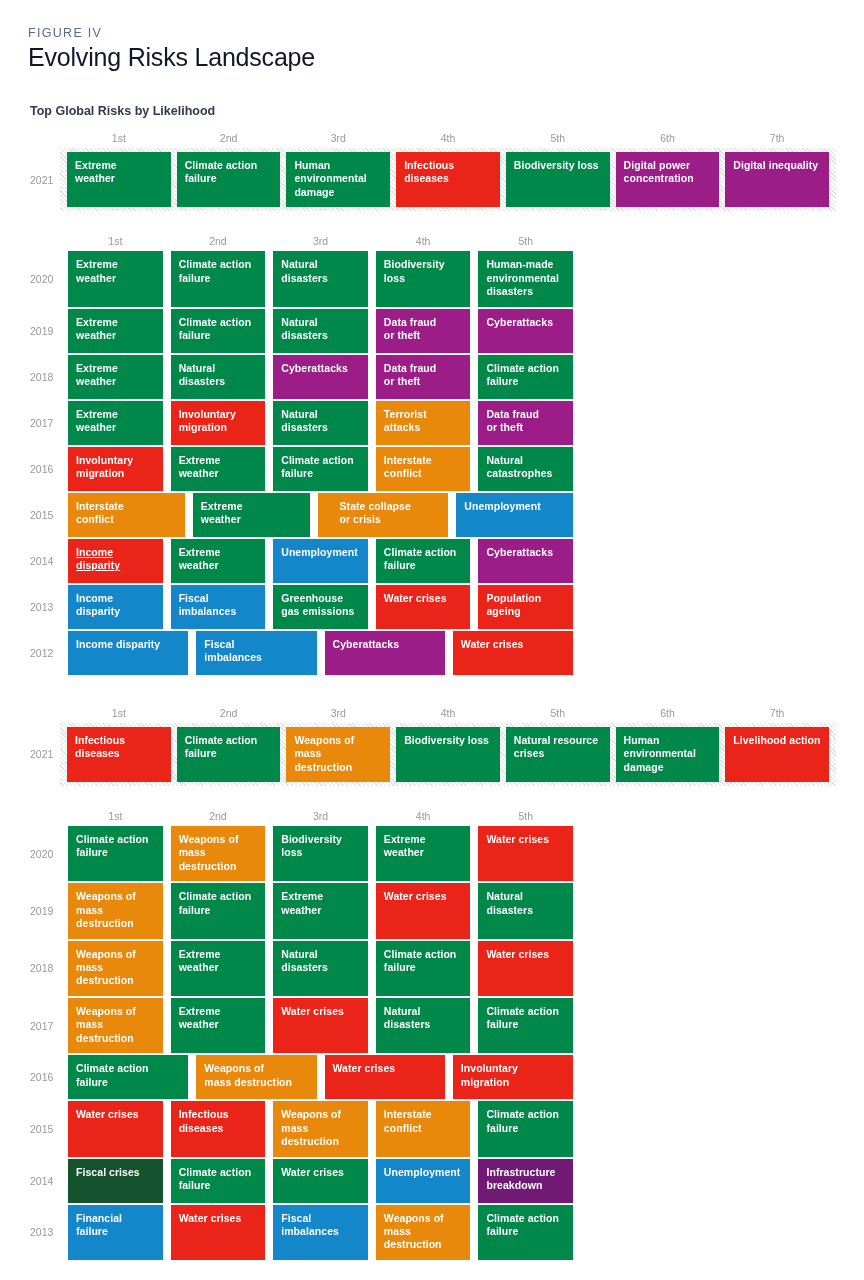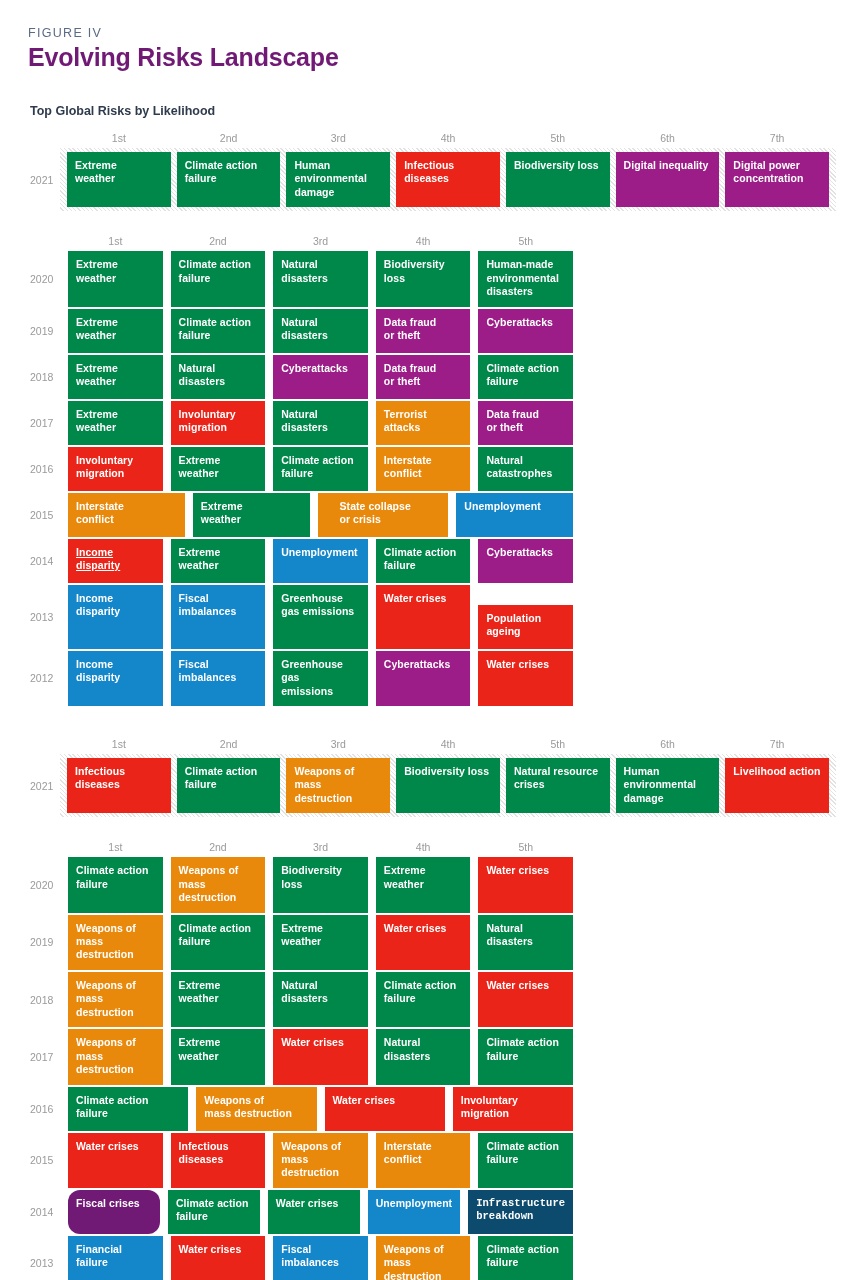--- a/index.html
+++ b/index.html
@@ -20,22 +20,22 @@
   
   .fig-label {
     font-size: 12.5px;
     letter-spacing: 1.3px;
     color: #5b6b86;
     font-weight: 400;
     margin: 0 0 3px 0;
   }
   .fig-title {
     font-size: 25px;
-    font-weight: bold;
-    color: #701a75;
+    font-weight: normal;
+    color: #0f172a;
     margin: 0 0 0 0;
     letter-spacing: -0.2px;
   }
 
   
   .section { margin-top: 32px; }
   .section-title {
     font-size: 12.5px;
     font-weight: bold;
     color: #2f3b4d;
@@ -69,20 +69,21 @@
     color: #9a9a9a;
     display: flex;
     align-items: center;
     justify-content: flex-start;
     padding-left: 2px;
   }
   .cells {
     flex: 1 1 auto;
     display: flex;
     padding: 0 4px;
+    justify-content: flex-end;
   }
   .cells.hatched {
     background-image: repeating-linear-gradient(
       45deg,
       #ffffff 0px, #ffffff 2px,
       #e2e2e2 2px, #e2e2e2 3px
     );
     background-color: #f4f4f4;
     padding: 4px;
   }
@@ -140,25 +141,25 @@
 environmental
 damage</span>
               </div>
               <div class="cell" style="background: rgb(234, 36, 24);">
                 <span class="txt">Infectious diseases</span>
               </div>
               <div class="cell" style="background: rgb(0, 135, 74);">
                 <span class="txt">Biodiversity loss</span>
               </div>
               <div class="cell" style="background: rgb(156, 29, 135);">
-                <span class="txt">Digital inequality</span>
-              </div>
-              <div class="cell" style="background: rgb(156, 29, 135);">
                 <span class="txt">Digital power
 concentration</span>
+              </div>
+              <div class="cell" style="background: rgb(156, 29, 135);">
+                <span class="txt">Digital inequality</span>
               </div>
             </div>
           </div>
         </div>
         <div class="big-gap"></div>
         <div style="width: calc(67.15% + 10.512px);">
           <div class="rank-header">
             <div class="rank-cell">1st</div>
             <div class="rank-cell">2nd</div>
             <div class="rank-cell">3rd</div>
@@ -341,39 +342,35 @@
                 <span class="txt">Fiscal
 imbalances</span>
               </div>
               <div class="cell" style="background: rgb(0, 135, 74);">
                 <span class="txt">Greenhouse
 gas emissions</span>
               </div>
               <div class="cell" style="background: rgb(234, 36, 24);">
                 <span class="txt">Water crises</span>
               </div>
-              <div class="cell" style="background: rgb(234, 36, 24); margin-top: 20px;">
+              <div class="cell" style="background: rgb(234, 36, 24);">
                 <span class="txt">Population
 ageing</span>
               </div>
             </div>
           </div>
           <div class="band">
             <div class="year">2012</div>
             <div class="cells">
               <div class="cell" style="background: rgb(20, 135, 203);">
                 <span class="txt">Income disparity</span>
               </div>
               <div class="cell" style="background: rgb(20, 135, 203);">
                 <span class="txt">Fiscal
 imbalances</span>
-              </div>
-              <div class="cell" style="background: rgb(0, 135, 74);">
-                <span class="txt">Greenhouse gas
-emissions</span>
               </div>
               <div class="cell" style="background: rgb(156, 29, 135);">
                 <span class="txt">Cyberattacks</span>
               </div>
               <div class="cell" style="background: rgb(234, 36, 24);">
                 <span class="txt">Water crises</span>
               </div>
             </div>
           </div>
         </div>
@@ -566,34 +563,34 @@
               </div>
               <div class="cell" style="background: rgb(0, 135, 74);">
                 <span class="txt">Climate action
 failure</span>
               </div>
             </div>
           </div>
           <div class="band">
             <div class="year">2014</div>
             <div class="cells">
-              <div class="cell" style="background: #701a75; border-radius: 12px;">
+              <div class="cell" style="background: #14532d;">
                 <span class="txt">Fiscal crises</span>
               </div>
               <div class="cell" style="background: rgb(0, 135, 74);">
                 <span class="txt">Climate action
 failure</span>
               </div>
               <div class="cell" style="background: rgb(0, 135, 74);">
                 <span class="txt">Water crises</span>
               </div>
               <div class="cell" style="background: rgb(20, 135, 203);">
                 <span class="txt">Unemployment</span>
               </div>
-              <div class="cell" style="background: #0c4a6e; font-family: Liberation Mono, monospace;">
+              <div class="cell" style="background: #701a75;">
                 <span class="txt">Infrastructure
 breakdown</span>
               </div>
             </div>
           </div>
           <div class="band">
             <div class="year">2013</div>
             <div class="cells">
               <div class="cell" style="background: rgb(20, 135, 203);">
                 <span class="txt">Financial failure</span>

